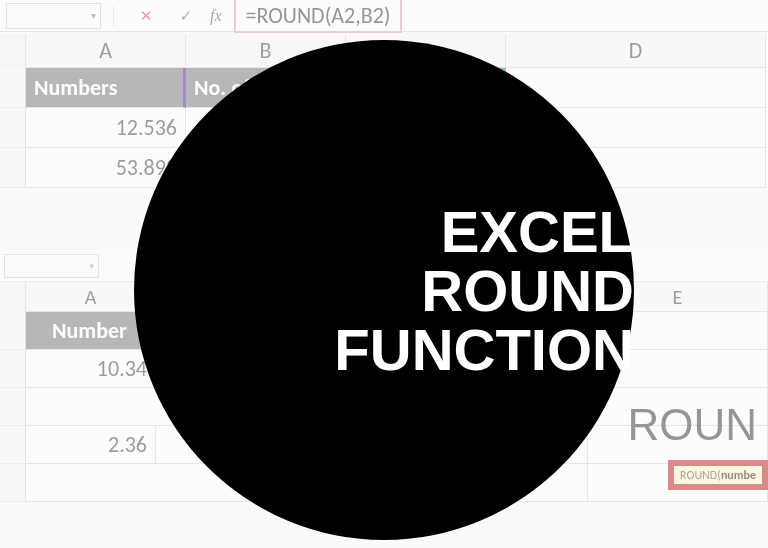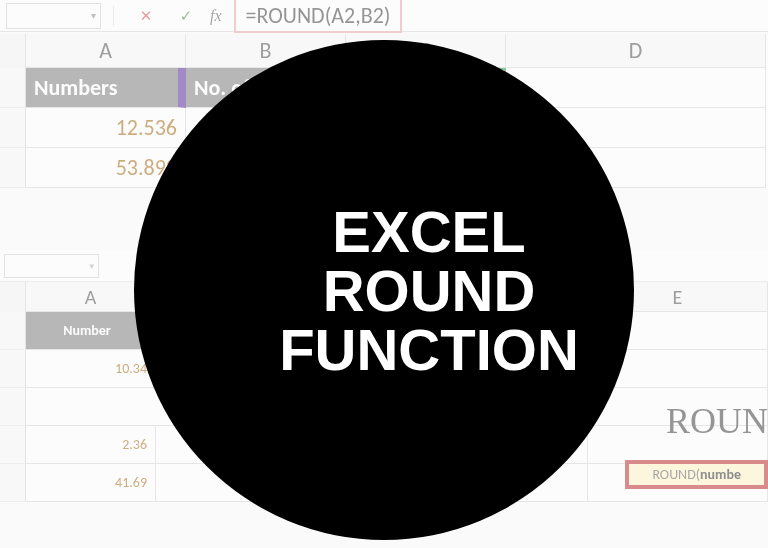--- a/index.html
+++ b/index.html
@@ -104,43 +104,43 @@
     width: 26px;
     background: #f7f7f7;
     border-right: 1px solid #d0d0d0;
     border-bottom: 1px solid #e4e4e4;
   }
   .cell {
     flex: 0 0 160px;
     border-right: 1px solid #d4d4d4;
     border-bottom: 1px solid #d4d4d4;
     font-size: 22px;
-    color: #a16207;
+    color: #404040;
     display: flex;
     align-items: center;
     padding: 0 8px;
   }
   .cell.right { justify-content: flex-end; }
   .cell.center { justify-content: center; }
   .cell.header-cell {
     background: #777; color: #fff; font-weight: 600;
-    border-right: 8px solid #4c1d95;
+    border-right: 3px solid #4c1d95;
   }
   .sel {
     border: 2px solid #1a8f4a !important;
     background: #fff;
   }
   .sheet2 {
     position: absolute;
     top: 250px;
     left: 0; right: 0;
     background: #fff;
   }
   .sheet2 .colh { flex: 0 0 130px; font-size: 20px; }
-  .sheet2 .cell { flex: 0 0 130px; font-size: 14px; }
+  .sheet2 .cell { flex: 0 0 130px; font-size: 22px; }
   .sheet2 .row { height: 38px; }
   .sheet2 .headers { height: 30px; }
   .sheet2 .colh { line-height: 30px; }
   .sheet2 .namebox-row {
     display: flex; height: 32px; align-items: center;
     border-bottom: 1px solid #ddd; background:#fff;
   }
   .sheet2 .nb {
     width: 95px;
     height: 24px;
@@ -148,51 +148,51 @@
     border: 1px solid #ccc;
     background: #fff;
     display: flex; align-items: center; justify-content: flex-end;
     padding-right: 4px; font-size: 12px; color: #666;
   }
   .sheet2 .nb::after { content: "▾"; color:#aaa; font-size:9px; margin-left:5px;}
   .sheet2 .vdots { color:#bbb; margin-left: 30px; letter-spacing:1px;}
   .sheet2 .colE { flex: 0 0 180px; }
   .sheet2 .round-prev {
     position: absolute;
-    right: 0;
+    right: 11px;
     top: 150px;
-    font-size: 36px;
+    font-size: 44px;
     color: #333;
-    font-family: Liberation Serif, serif;
+    font-family: Liberation Sans, sans-serif;
   }
   .sheet2 .round-tooltip {
     position: absolute;
     right: 0;
     top: 210px;
-    font-size: 14px;
-    padding: 2px 23px;
+    font-size: 12px;
+    padding: 2px 6px;
     background: #fff4c2;
-    border: 4px solid #b91c1c;
+    border: 6px solid #b91c1c;
     color: #555;
   }
   .sheet2 .round-tooltip b { font-weight: bold; color:#222; }
 
   
   .overlay {
     position: absolute;
     left: 50%;
     top: 53%;
     width: 500px;
     height: 500px;
     transform: translate(-50%, -50%);
     background: #000;
     border-radius: 50%;
     display: flex;
     flex-direction: column;
-    align-items: center;
+    align-items: flex-end;
     justify-content: center;
     padding-left: 90px;
     color: #fff;
   }
   .overlay .title {
     font-family: "Arial Black", Futura, "Segoe UI", Arial, sans-serif;
     font-weight: 900;
     font-size: 58px;
     line-height: 1.02;
     letter-spacing: 0px;
@@ -280,21 +280,20 @@
       <div class="cell colE"></div>
     </div>
     <div class="row">
       <div class="rh"></div>
       <div class="cell right">2.36</div>
       <div class="cell" style="flex:1"></div>
       <div class="cell colE"></div>
     </div>
     <div class="row">
       <div class="rh"></div>
-      <div class="cell right">41.69</div>
       <div class="cell" style="flex:1"></div>
       <div class="cell colE"></div>
     </div>
 
     <div class="round-prev">ROUN</div>
     <div class="round-tooltip">
       <span>ROUND(</span><b>numbe</b>
     </div>
   </div>
 </div>

